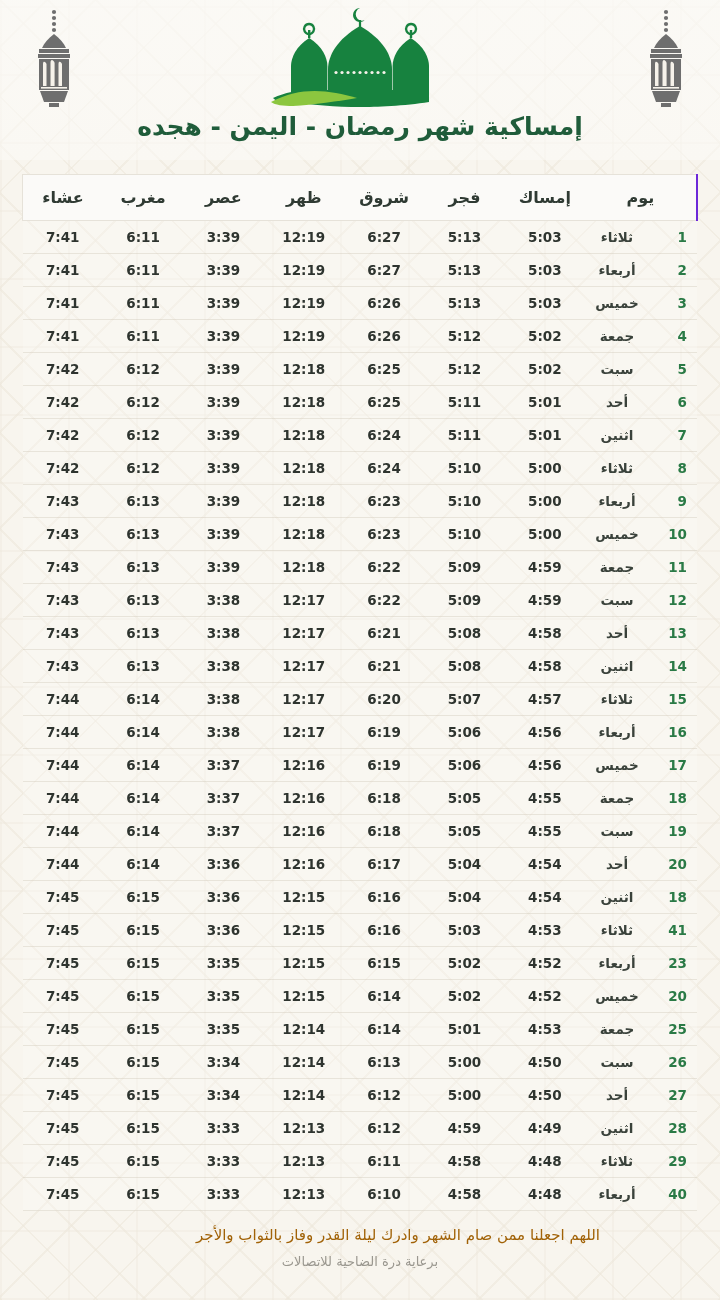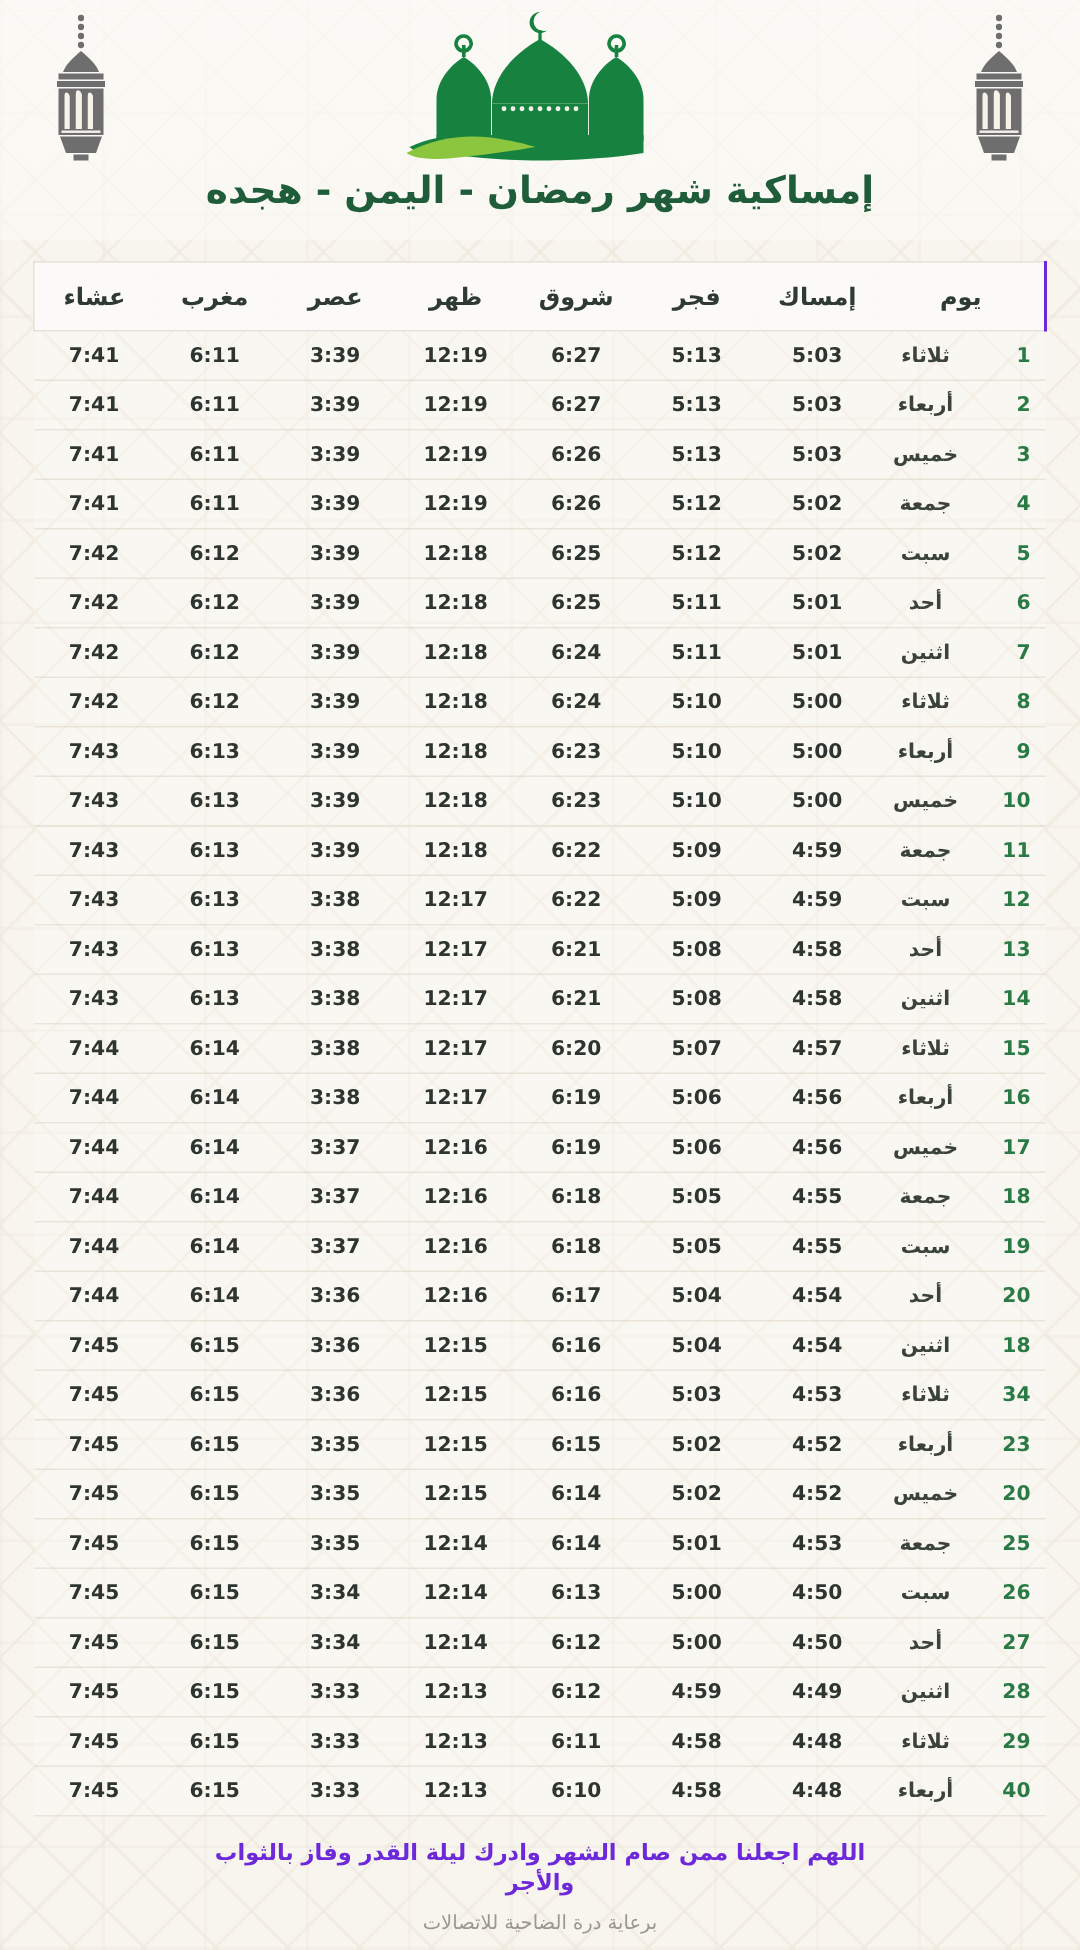--- a/index.html
+++ b/index.html
@@ -71,22 +71,23 @@
   th.col-day{text-align:center;}
 
   
   col.c-daynum{width:40px;}
   col.c-dayname{width:72px;}
   col.c-time{width:auto;}
 
   
   .footer{margin-top:14px;text-align:center;}
   .dua{
-    font-size:15px;font-weight:bold;color:#6d28d9;line-height:1.35;
+    font-size:15px;font-weight:normal;color:#a16207;line-height:1.35;
     padding:0 120px;
+    text-align:right;
   }
   .sponsor{
     margin-top:9px;
     font-size:13px;color:#9a978f;letter-spacing:1px;
   }
 </style>
 </head>
 <body>
 
 <div id="bg-pattern"></div>
@@ -440,21 +441,21 @@
             <td class="dayname">اثنين</td>
             <td>4:54</td>
             <td>5:04</td>
             <td>6:16</td>
             <td>12:15</td>
             <td>3:36</td>
             <td>6:15</td>
             <td>7:45</td>
           </tr>
           <tr>
-            <td class="daynum">34</td>
+            <td class="daynum">41</td>
             <td class="dayname">ثلاثاء</td>
             <td>4:53</td>
             <td>5:03</td>
             <td>6:16</td>
             <td>12:15</td>
             <td>3:36</td>
             <td>6:15</td>
             <td>7:45</td>
           </tr>
           <tr>

